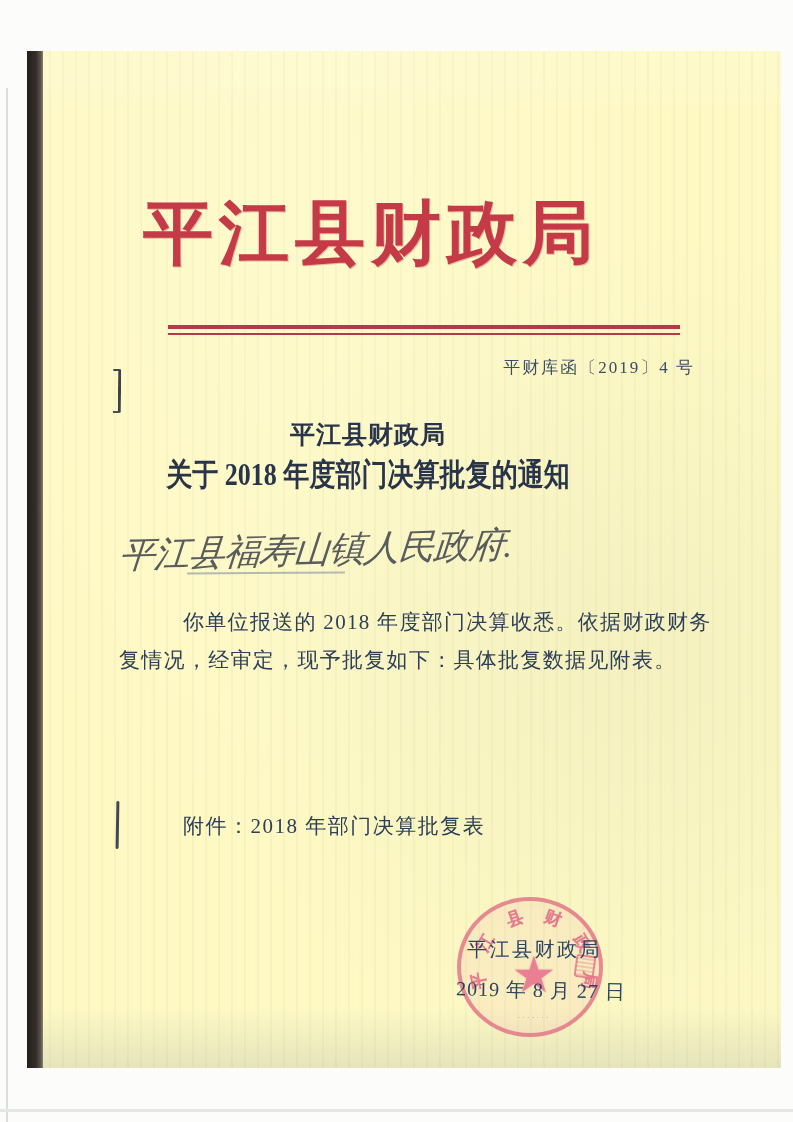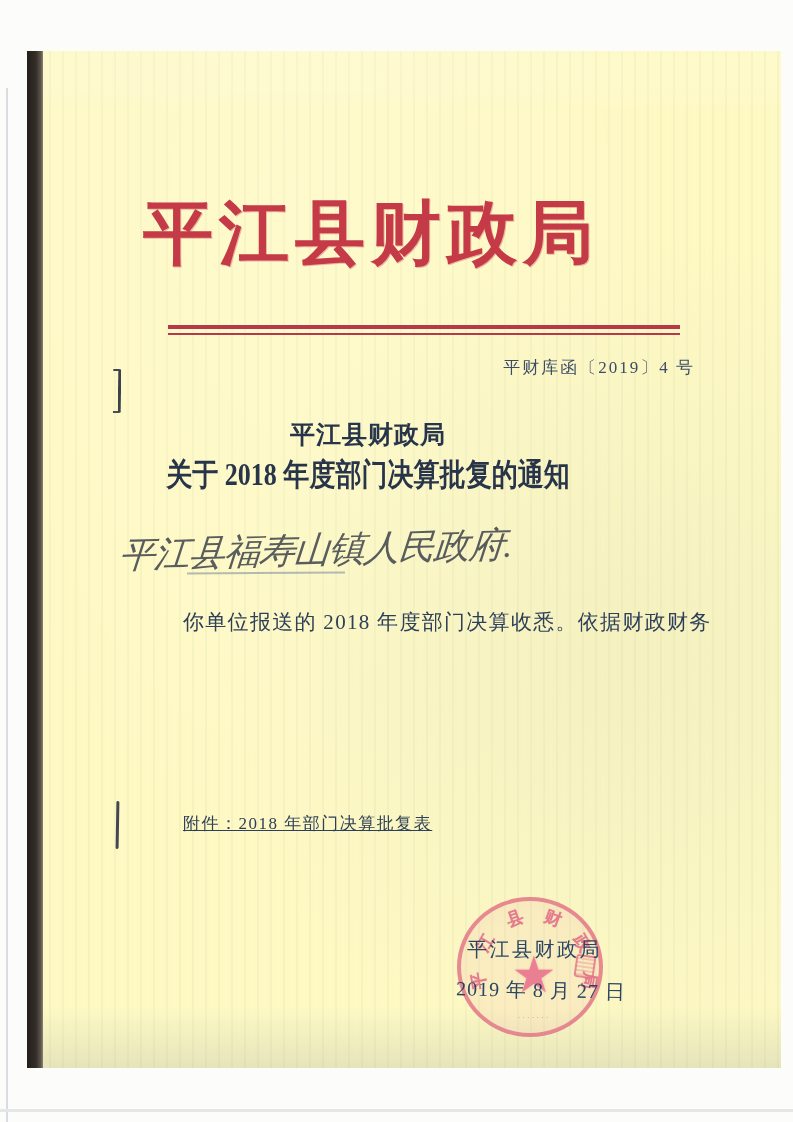--- a/index.html
+++ b/index.html
@@ -69,21 +69,21 @@
     transform:rotate(-1.6deg) skewX(-6deg); opacity:.88; }
   .hand-underline { position:absolute; left:187px; top:572px; width:158px; height:2px;
     background:rgba(88,110,150,0.45); transform:rotate(-.4deg); }
 
   
   .body-block { position:absolute; left:111px; top:586px; width:590px;
     font-size:21px; letter-spacing:1.3px; color:#2e4059; }
   .body-line { height:38px; line-height:38px; white-space:nowrap; }
   .indent { padding-left:64px; }
   .attachment { position:absolute; left:111px; top:812px; padding-left:72px;
-    font-size:17px; letter-spacing:1.5px; color:#2e4059; white-space:nowrap;text-decoration:underline; }
+    font-size:21px; letter-spacing:1.5px; color:#2e4059; white-space:nowrap; }
 
   
   .seal { position:absolute; left:457px; top:897px; width:146px; height:140px;
     border:4px solid rgba(224,110,131,0.78); border-radius:50%;
     background:radial-gradient(circle, rgba(238,150,168,0.10) 55%, rgba(238,150,168,0.20) 100%); }
   .seal-star { position:absolute; left:73px; top:74px; transform:translate(-50%,-50%);
     font-size:50px; color:rgba(233,124,146,0.92); font-family:"DejaVu Sans",sans-serif;
     text-shadow:0 0 2px rgba(233,124,146,0.6); }
   .seal-arc-char { position:absolute; left:73px; top:70px; font-size:17px; font-weight:bold;
     color:rgba(226,115,138,0.9); text-shadow:0 0 1px rgba(226,115,138,0.5); }
@@ -122,20 +122,21 @@
     <div class="doc-number" style="left:357px; top:305px;">平财库函〔2019〕4 号</div>
 
     <div class="title1" style="left:17px; top:367px;">平江县财政局</div>
     <div class="title2" style="left:17px; top:403px;">关于 2018 年度部门决算批复的通知</div>
 
     <div class="handwriting" style="left:76px; top:475px;">平江县福寿山镇人民政府.</div>
     <div class="hand-underline" style="left:144px; top:521px;"></div>
 
     <div class="body-block" style="left:68px; top:552px;margin-left:8px;">
       <div class="body-line indent">你单位报送的 2018 年度部门决算收悉。依据财政财务</div>
+      <div class="body-line">复情况，经审定，现予批复如下：具体批复数据见附表。</div>
     </div>
 
     <div class="attachment" style="left:68px; top:761px;">附件：2018 年部门决算批复表</div>
 
     <div class="seal" style="left:414px; top:846px;">
       <span class="seal-star">★</span>
       <span class="seal-badge"></span>
       <span class="seal-bottom">·······</span>
       <span id="seal-arc"><span class="seal-arc-char" style="transform: translate(-50%, -50%) translate(-55.1px, 9.7px) rotate(-100deg);">平</span><span class="seal-arc-char" style="transform: translate(-50%, -50%) translate(-48.5px, -28px) rotate(-60deg);">江</span><span class="seal-arc-char" style="transform: translate(-50%, -50%) translate(-19.2px, -52.6px) rotate(-20deg);">县</span><span class="seal-arc-char" style="transform: translate(-50%, -50%) translate(19.2px, -52.6px) rotate(20deg);">财</span><span class="seal-arc-char" style="transform: translate(-50%, -50%) translate(48.5px, -28px) rotate(60deg);">政</span><span class="seal-arc-char" style="transform: translate(-50%, -50%) translate(55.1px, 9.7px) rotate(100deg);">局</span></span>
     </div>

